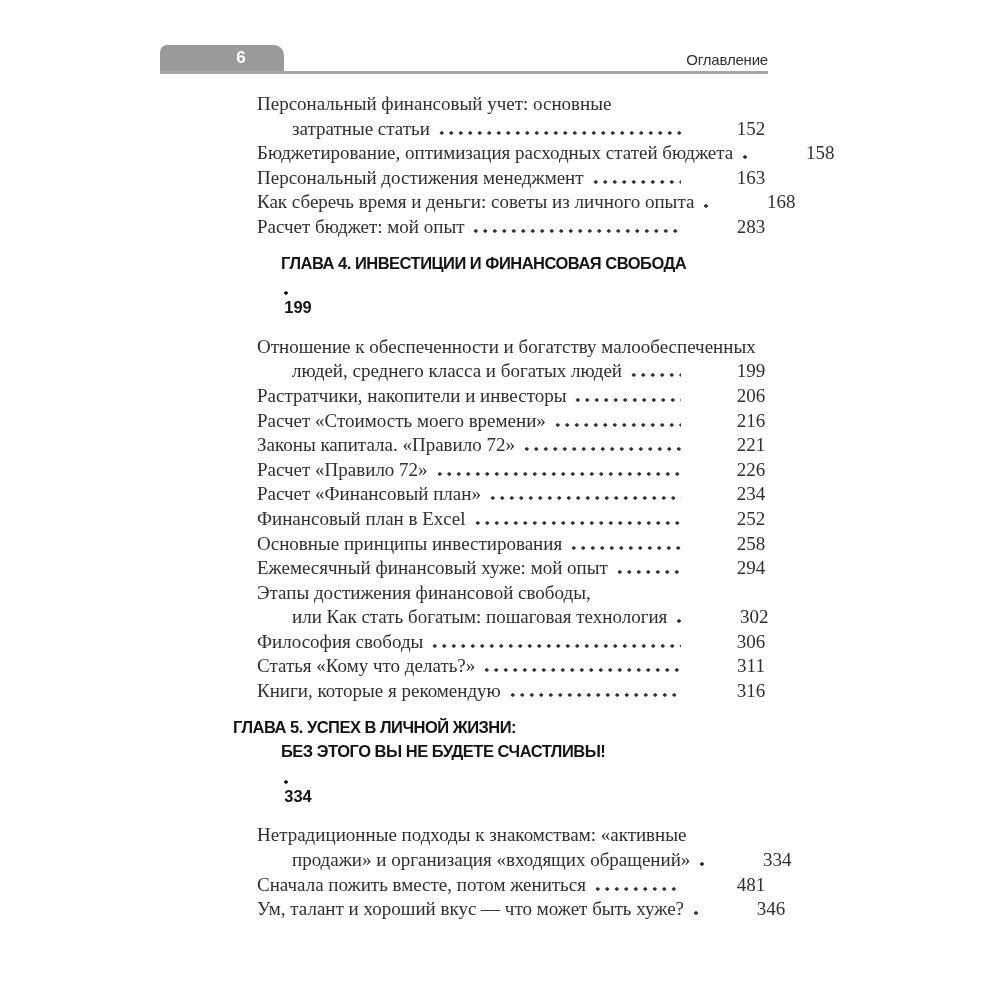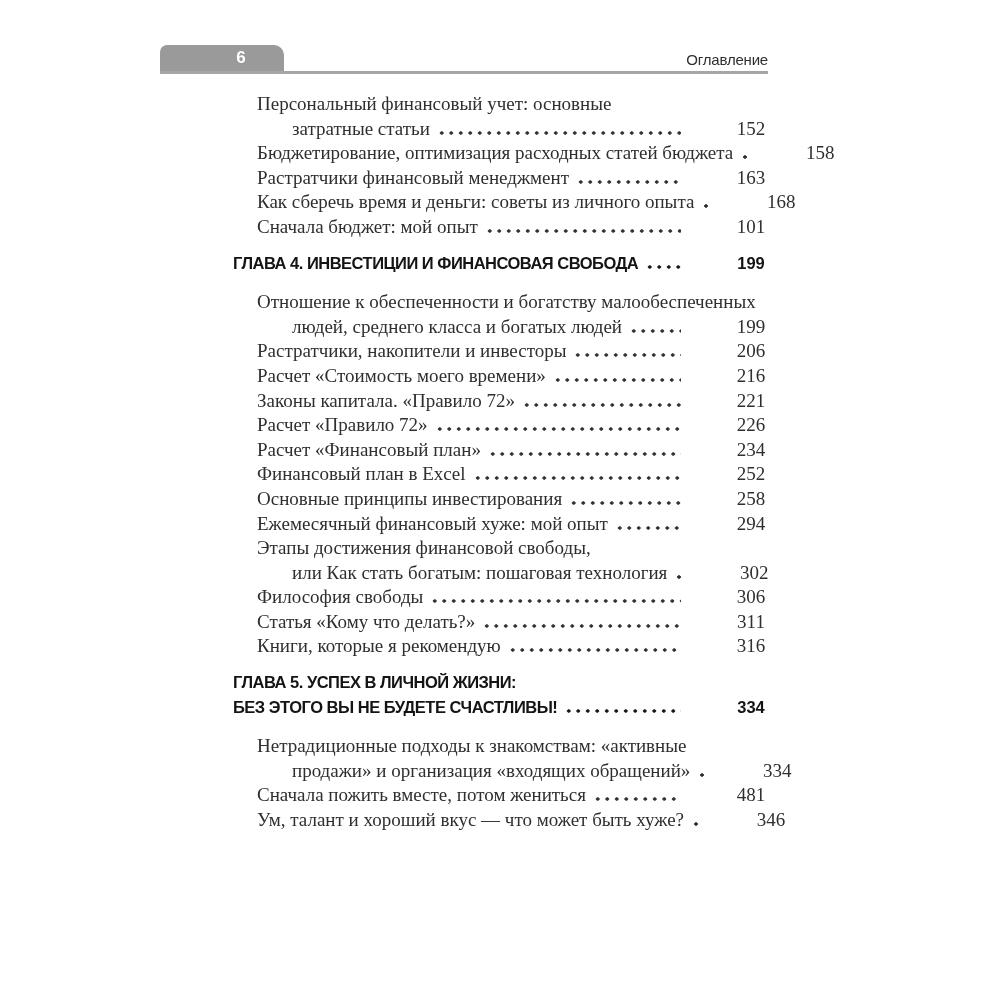--- a/index.html
+++ b/index.html
@@ -70,21 +70,21 @@
     font-size: 19px;
   }
   .toc-line {
     display: flex;
     align-items: baseline;
     line-height: 24.6px;
     white-space: nowrap;
   }
   .toc-entry.entry .toc-line { padding-left: 97px; }
   .toc-entry.entry .toc-line.cont { padding-left: 132px; }
-  .toc-entry.chapter .toc-line { padding-left: 73px; }
+  .toc-entry.chapter .toc-line { padding-left: 73px; flex-direction: column; }
   .toc-entry.chapter {
     margin: 11px 0 15px 0;
     font-family: "Liberation Sans", sans-serif;
     font-weight: bold;
     font-size: 16.5px;
     letter-spacing: -0.5px;
     color: var(--chapter, #141414);
   }
   .title-text { flex: 0 0 auto; }
   .leader {
@@ -133,37 +133,37 @@
       </div>
       <div class="toc-entry entry">
         <div class="toc-line">
           <span class="title-text">Бюджетирование, оптимизация расходных статей бюджета</span>
           <span class="leader"></span>
           <span class="page-num">158</span>
         </div>
       </div>
       <div class="toc-entry entry">
         <div class="toc-line">
-          <span class="title-text">Растратчики финансовый менеджмент</span>
+          <span class="title-text">Персональный достижения менеджмент</span>
           <span class="leader"></span>
           <span class="page-num">163</span>
         </div>
       </div>
       <div class="toc-entry entry">
         <div class="toc-line">
           <span class="title-text">Как сберечь время и деньги: советы из личного опыта</span>
           <span class="leader"></span>
           <span class="page-num">168</span>
         </div>
       </div>
       <div class="toc-entry entry">
         <div class="toc-line">
-          <span class="title-text">Сначала бюджет: мой опыт</span>
-          <span class="leader"></span>
-          <span class="page-num">101</span>
+          <span class="title-text">Расчет бюджет: мой опыт</span>
+          <span class="leader"></span>
+          <span class="page-num">283</span>
         </div>
       </div>
       <div class="toc-entry chapter">
         <div class="toc-line">
           <span class="title-text">ГЛАВА 4. ИНВЕСТИЦИИ И ФИНАНСОВАЯ СВОБОДА</span>
           <span class="leader"></span>
           <span class="page-num">199</span>
         </div>
       </div>
       <div class="toc-entry entry">

